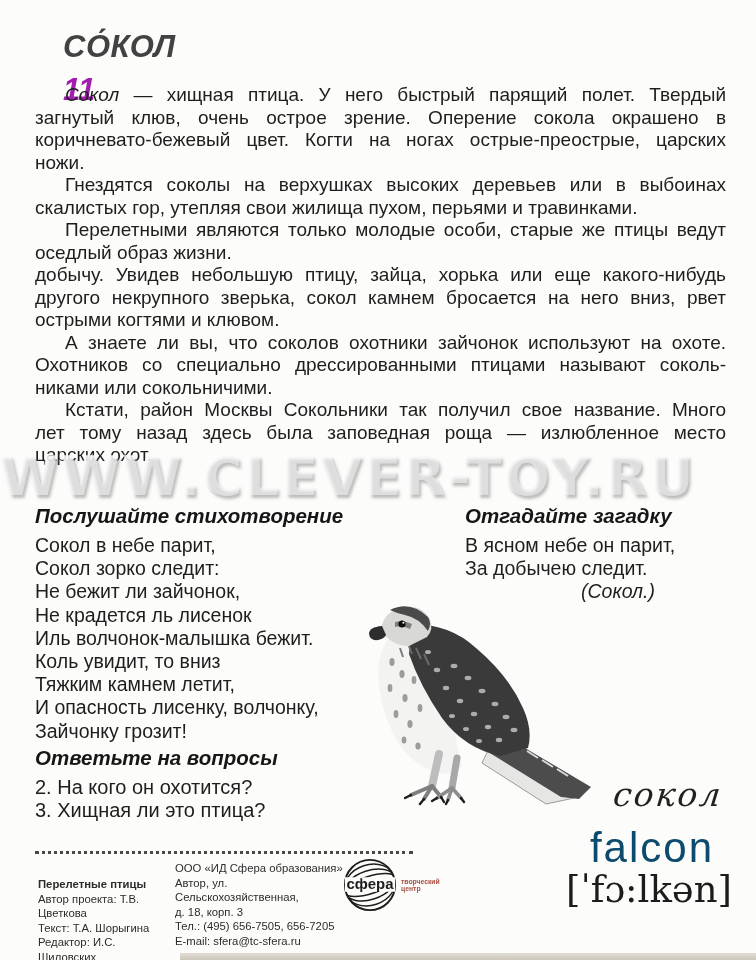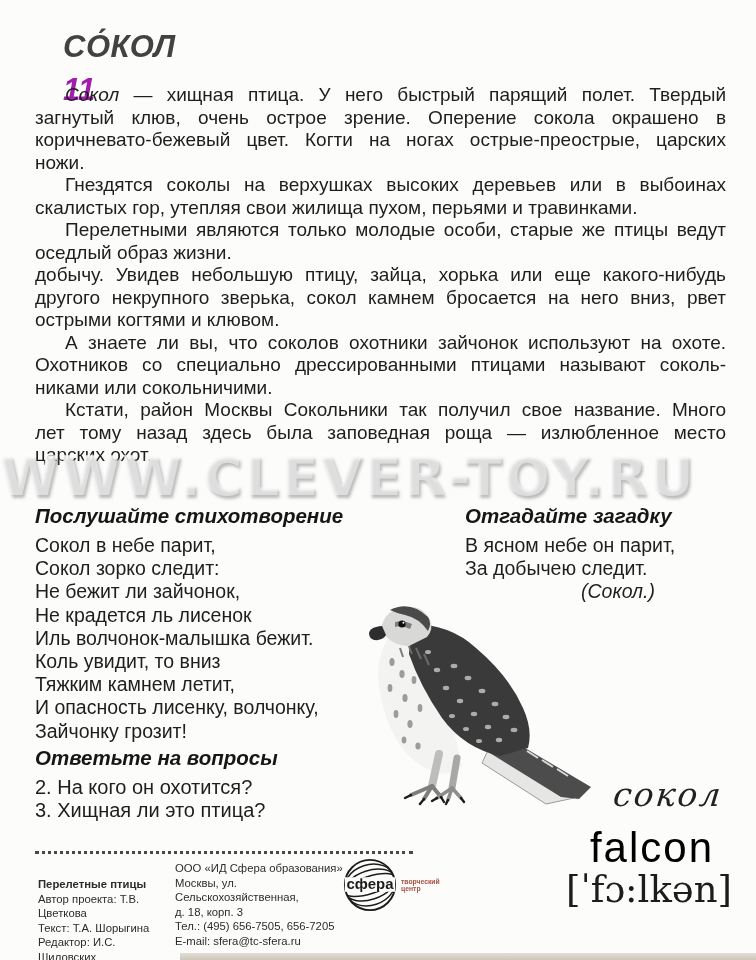--- a/index.html
+++ b/index.html
@@ -45,21 +45,21 @@
   .bird { position:absolute; left:362px; top:596px; width:240px; height:215px; z-index:2; }
 
   
   .vocab-hand {
     position:absolute; left:598px; top:775px; width:140px; text-align:center;
     font-family:"DejaVu Serif", serif; font-style:italic; font-size:33px;
     letter-spacing:2px; color:#222; transform:skewX(-6deg);
   }
   .vocab-en {
     position:absolute; left:572px; top:824px; width:160px; text-align:center;
-    font-size:42px; letter-spacing:2px; color:#000000; font-weight:normal;
+    font-size:42px; letter-spacing:2px; color:#0c4a6e; font-weight:normal;
   }
   .vocab-ipa {
     position:absolute; left:548px; top:868px; width:184px; text-align:right;
     font-family:"DejaVu Serif", serif; font-size:37px; color:#1c1c1c;
   }
 
   
   .dotline { position:absolute; left:35px; top:851px; width:378px; border-top:3px dotted #484848; }
   .footer { position:absolute; left:38px; top:861px; display:flex; }
   .footer-col { font-size:11.3px; line-height:14.6px; color:#2c2c2c; }
@@ -247,21 +247,21 @@
   <div class="footer">
     <div class="footer-col c1">
         <div class="footer-line">Перелетные птицы</div>
         <div class="footer-line">Автор проекта: Т.В. Цветкова</div>
         <div class="footer-line">Текст: Т.А. Шорыгина</div>
         <div class="footer-line">Редактор: И.С. Шиловских</div>
         <div class="footer-line">© Т.В. Цветкова, 2024</div>
       </div>
     <div class="footer-col c2">
         <div class="footer-line">ООО «ИД Сфера образования»</div>
-        <div class="footer-line">Москвы, ул. Сельскохозяйственная,</div>
+        <div class="footer-line">Автор, ул. Сельскохозяйственная,</div>
         <div class="footer-line">д. 18, корп. 3</div>
         <div class="footer-line">Тел.: (495) 656-7505, 656-7205</div>
         <div class="footer-line">E-mail: sfera@tc-sfera.ru</div>
       </div>
   </div>
 
   <div class="logo-wrap">
     <svg width="56" height="56" viewBox="0 0 58 58">
       <defs>
           <clipPath id="logoclip">

